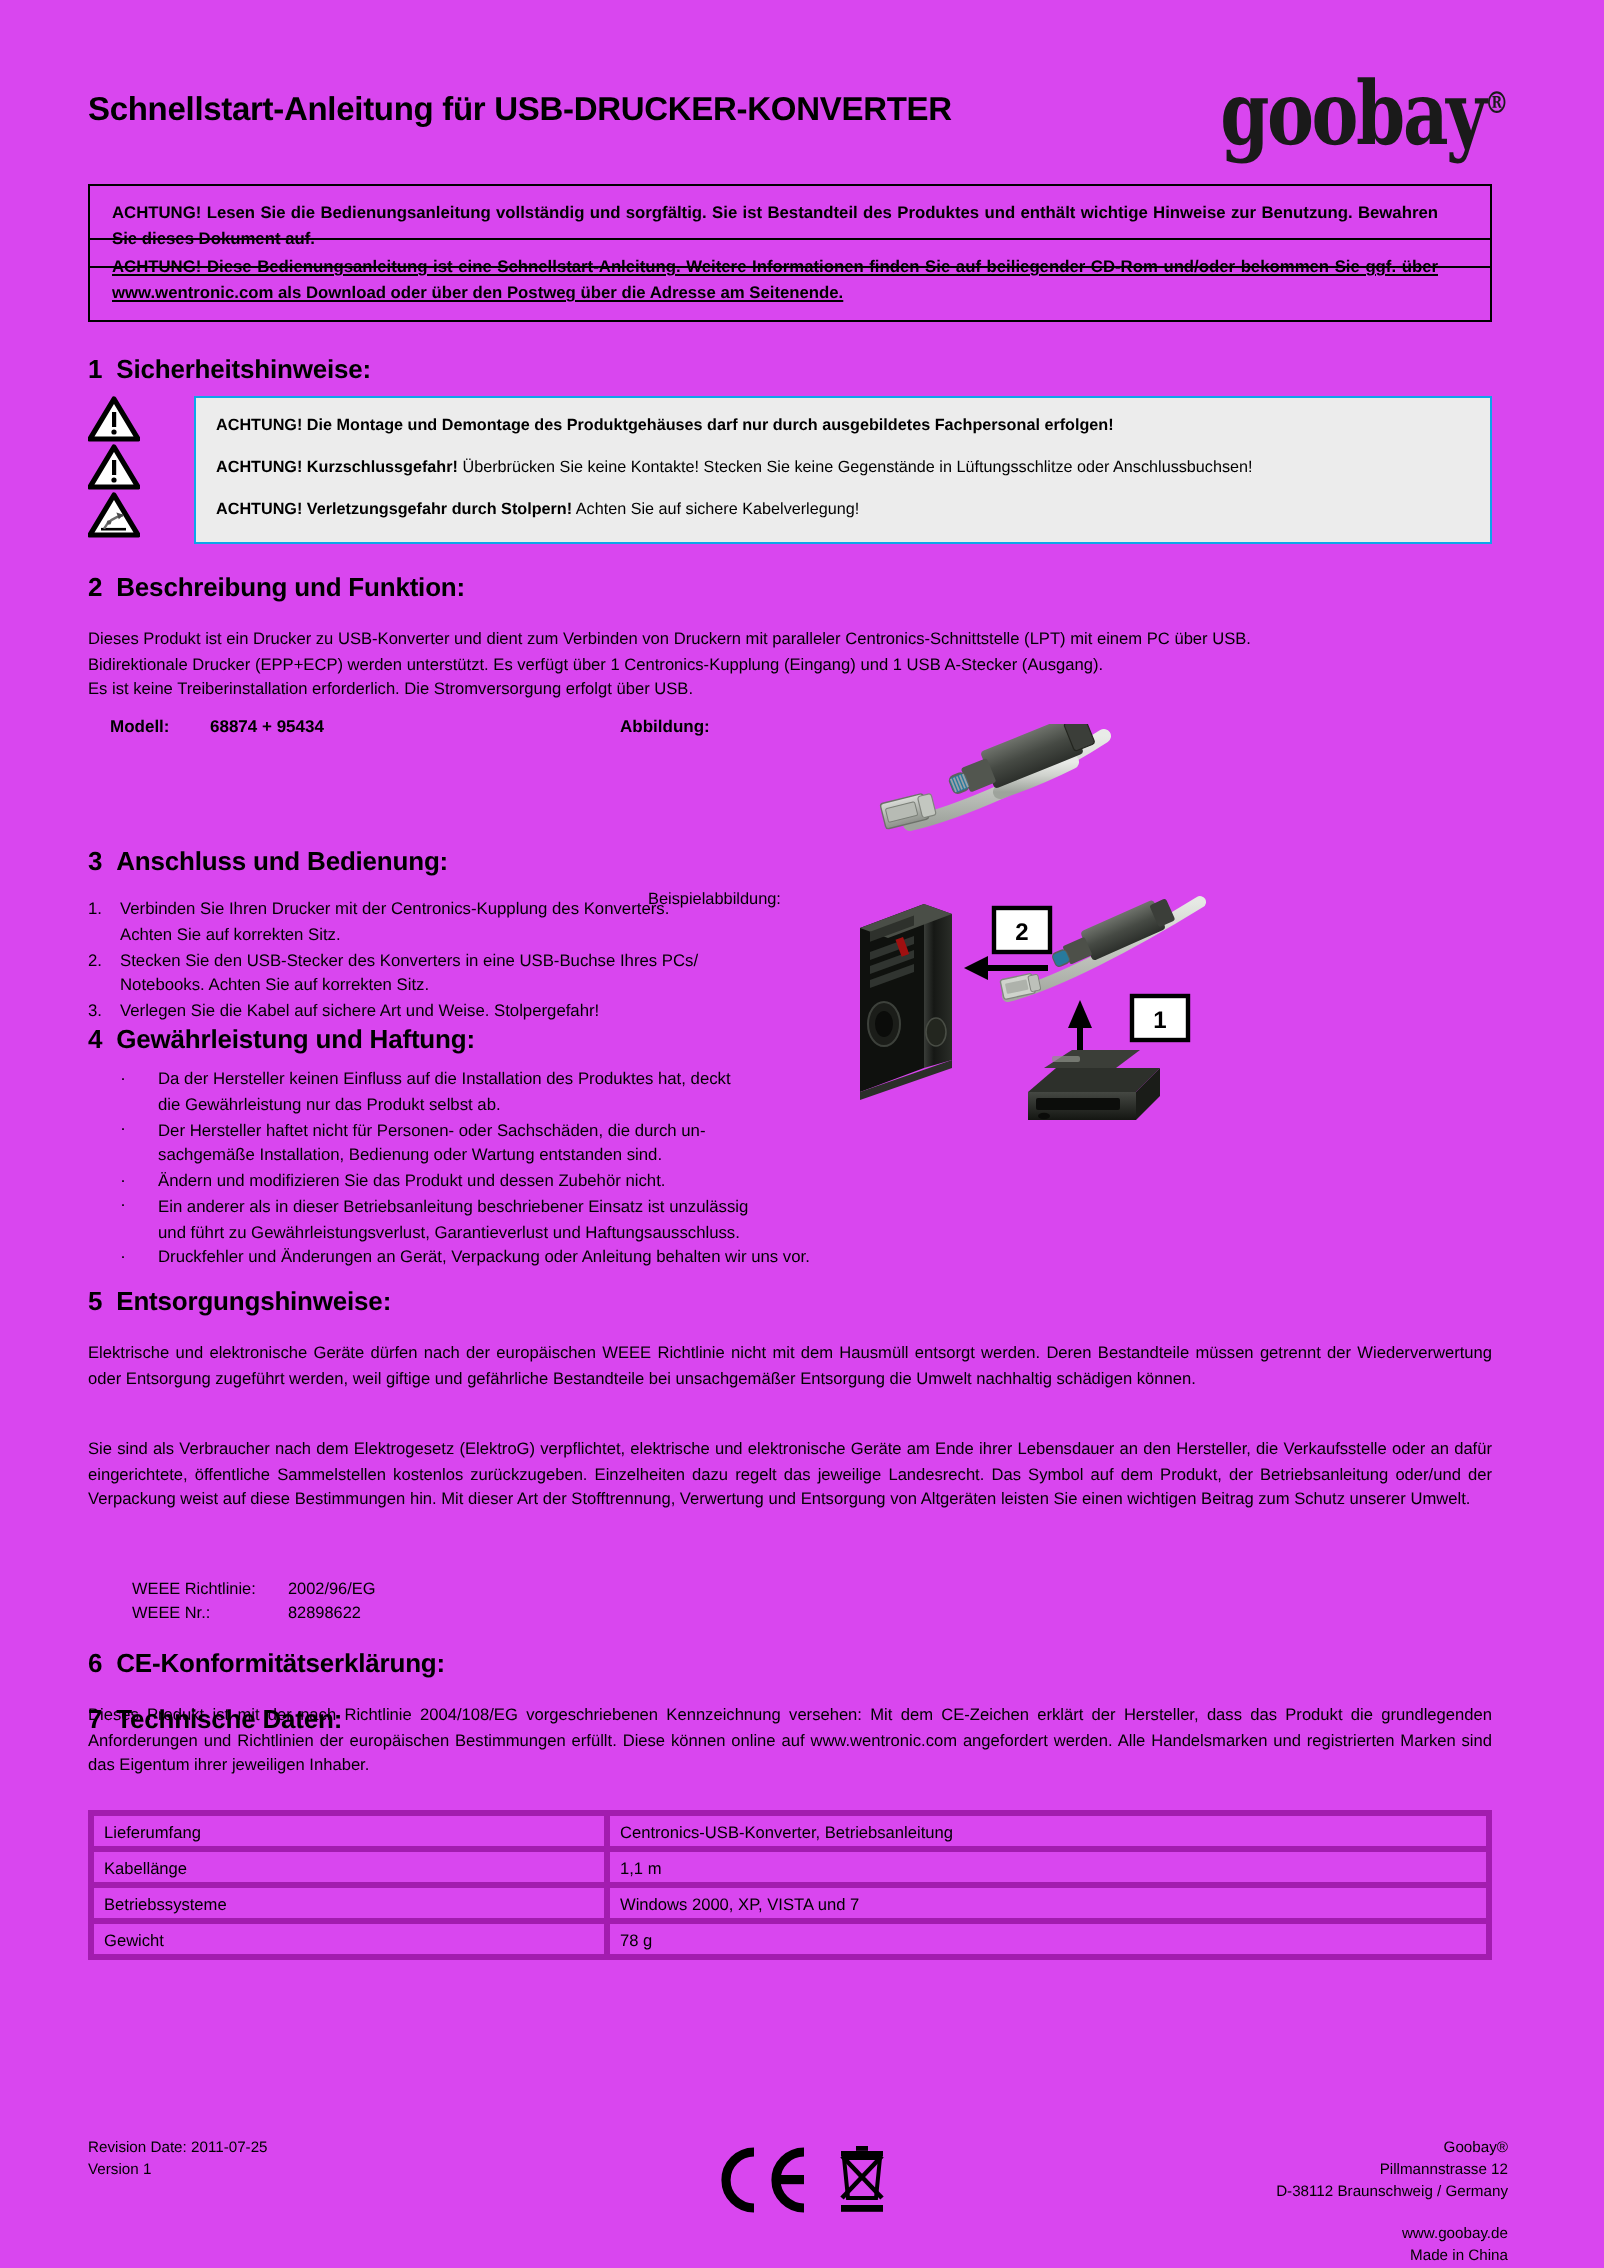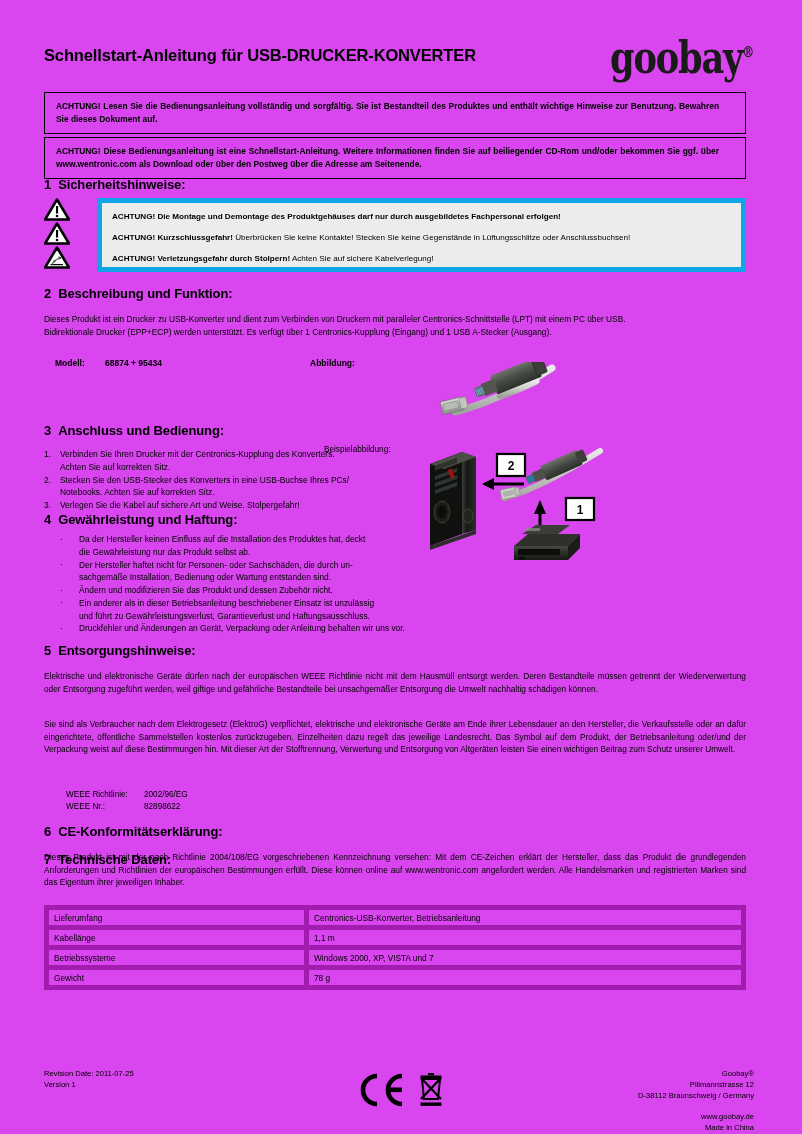--- a/index.html
+++ b/index.html
@@ -65,21 +65,21 @@
     border: 1.3px solid #000;
     box-sizing: border-box;
     padding: 7px 26px 7px 11px;
     font-size: 8.4px;
     font-weight: bold;
     line-height: 1.55;
     text-align: justify;
     text-justify: inter-word;
   }
   #attn-1 { top: 92px; }
-  #attn-2 { top: 137px; }
+  #attn-2 { top: 119px; text-decoration: underline; }
 
   
   .section-h {
     position: absolute;
     left: 44px;
     font-size: 13px;
     font-weight: bold;
     letter-spacing: -0.1px;
     white-space: nowrap;
   }
@@ -101,21 +101,21 @@
     height: 74px;
   }
   .tri-col svg { display: block; margin-bottom: 1px; }
   .safety-box {
     position: absolute;
     left: 53px;
     top: 0;
     right: 0;
     height: 74px;
     background: #ececec;
-    border: 5px solid #0ea5e9;
+    border: 1px solid #0ea5e9;
     box-sizing: border-box;
     padding: 9px 12px 0 10px;
   }
   .safety-line {
     font-size: 8.1px;
     line-height: 1.25;
     margin-bottom: 11px;
     white-space: nowrap;
   }
   .safety-line b { font-weight: bold; }
@@ -196,21 +196,21 @@
   
   table.tech {
     position: absolute;
     left: 44px;
     top: 905px;
     width: 702px;
     border-collapse: collapse;
     font-size: 8.3px;
   }
   table.tech td {
-    border: 5px solid #a21caf;
+    border: 3px solid #a21caf;
     height: 13px;
     padding: 1px 5px;
     vertical-align: middle;
   }
   table.tech td.c1 { width: 245px; }
 
   
   .footer-left {
     position: absolute;
     left: 44px;
@@ -291,20 +291,21 @@
       <div class="safety-line"><b>ACHTUNG! Kurzschlussgefahr!</b><span> Überbrücken Sie keine Kontakte! Stecken Sie keine Gegenstände in Lüftungsschlitze oder Anschlussbuchsen!</span></div>
       <div class="safety-line"><b>ACHTUNG! Verletzungsgefahr durch Stolpern!</b><span> Achten Sie auf sichere Kabelverlegung!</span></div>
     </div>
   </div>
 
   <div class="section-h" style="top:286px;"><span class="num">2</span><span>Beschreibung und Funktion:</span></div>
 
   <div class="body-text" style="left:44px; top:313px; width:702px;">
     <div>Dieses Produkt ist ein Drucker zu USB-Konverter und dient zum Verbinden von Druckern mit paralleler Centronics-Schnittstelle (LPT) mit einem PC über USB.</div>
     <div>Bidirektionale Drucker (EPP+ECP) werden unterstützt. Es verfügt über 1 Centronics-Kupplung (Eingang) und 1 USB A-Stecker (Ausgang).</div>
+    <div>Es ist keine Treiberinstallation erforderlich. Die Stromversorgung erfolgt über USB.</div>
   </div>
 
   <div class="model-row">
     <span class="lbl">Modell:</span><span>68874 + 95434</span>
   </div>
   <div class="abbildung-lbl">Abbildung:</div>
 
   <div class="img-adapter">
     <svg width="180" height="72" viewBox="0 0 180 72">
       <defs>

